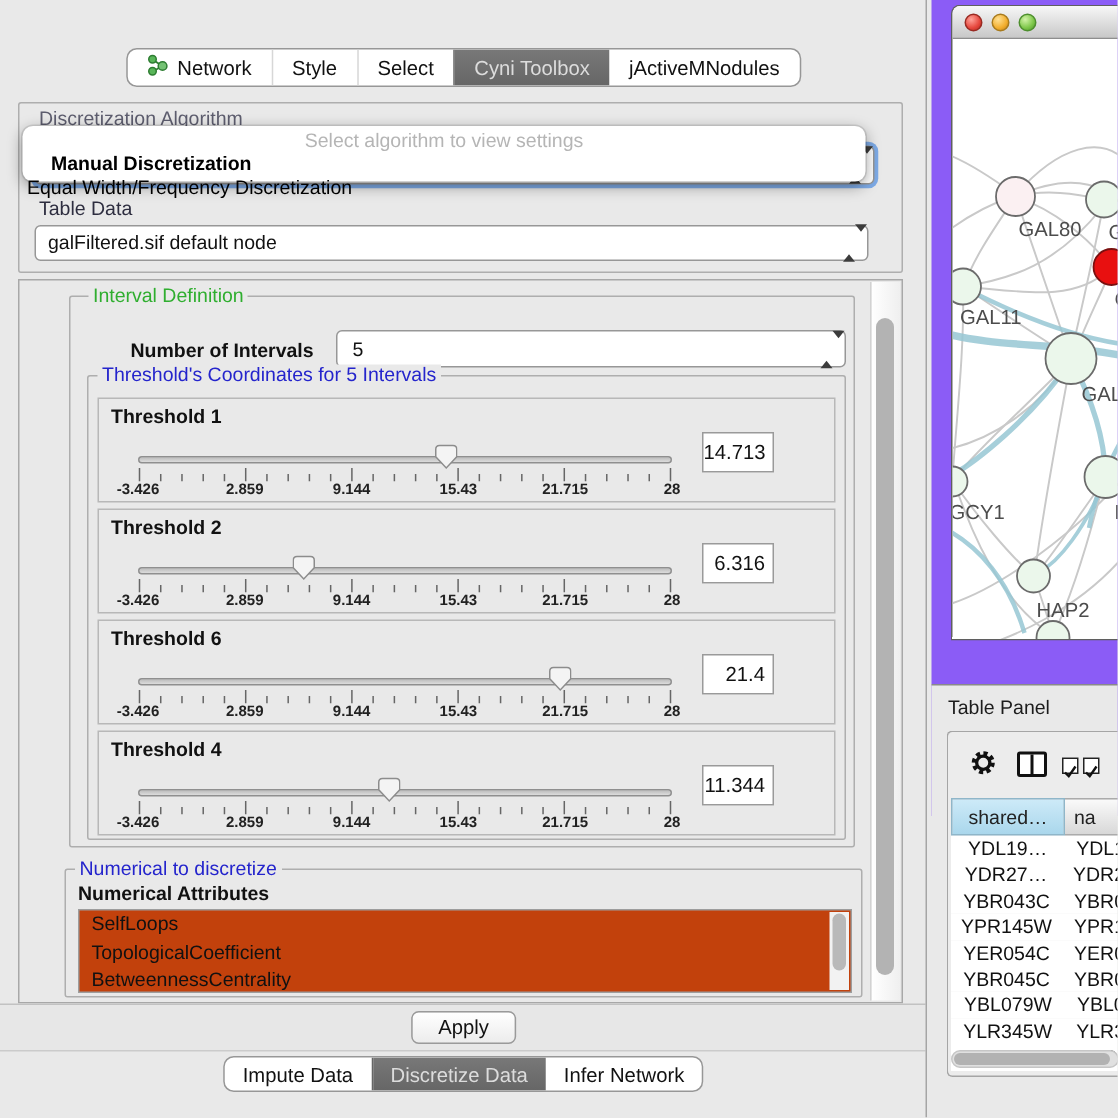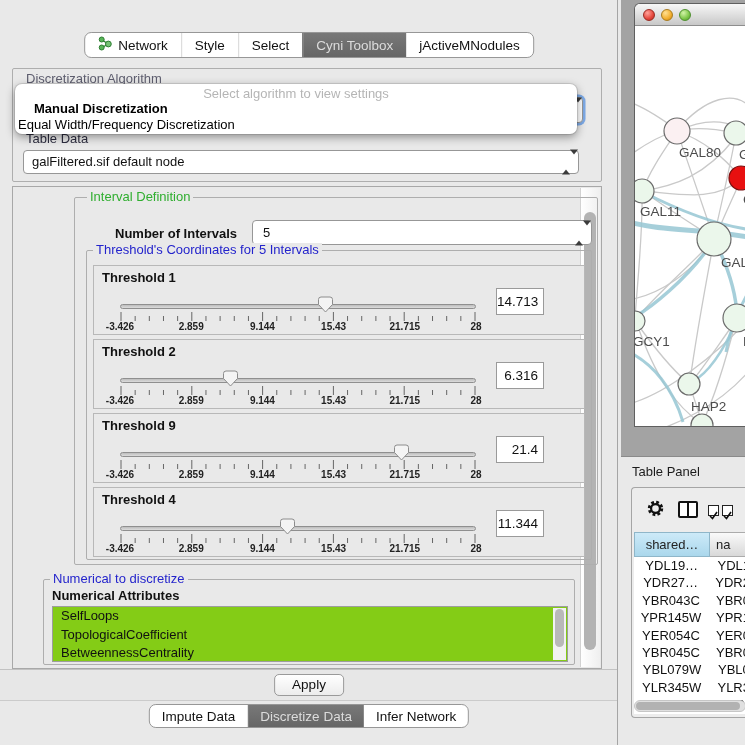--- a/index.html
+++ b/index.html
@@ -26,21 +26,21 @@
   .gb-label { position:absolute; font-size:13px; background:#e9e9e9; padding:0 3px; line-height:14px; }
   .lab-dark { color:#5d5d6e; } .lab-green { color:#2fae2f; } .lab-blue { color:#2424cc; } .lab-navy { color:#2e2e40; }
 
   .combo { position:absolute; background:#fff; border:1px solid #979797; border-radius:4px; font-size:13px; color:#111; }
   .combo .cv { position:absolute; left:8px; top:0; line-height:22px; }
   .spin { position:absolute; right:7px; top:50%; transform:translateY(-50%); width:9px; }
   .spin .up { width:0; height:0; border-left:4.5px solid transparent; border-right:4.5px solid transparent; border-bottom:5px solid #3c3c3c; margin-bottom:2px; }
   .spin .dn { width:0; height:0; border-left:4.5px solid transparent; border-right:4.5px solid transparent; border-top:5px solid #3c3c3c; }
   .focus-ring { box-shadow:0 0 0 2.5px rgba(88,148,228,.75); }
 
-  .popup { position:absolute; left:15px; top:84px; width:562px; height:50px; background:#fff; z-index:20;
+  .popup { position:absolute; left:15px; top:84px; width:562px; height:37px; background:#fff; z-index:20;
     border-radius:7px; box-shadow:0 3px 10px rgba(0,0,0,.40), 0 0 0 1px rgba(0,0,0,.10); }
   .popup .hint { position:absolute; top:2px; left:0; width:100%; text-align:center; font-size:13px; color:#b5b5b5; }
   .popup .opt { position:absolute; left:3px; font-size:13px; color:#000; line-height:16px; }
   .popup .opt.b { font-weight:bold;margin-left:16px; }
 
   #main-panel { position:absolute; left:12px; top:186px; width:590px; height:483px; border:1px solid #a8a8a8; background:#e9e9e9; }
   .vscroll { position:absolute; right:1px; top:1px; bottom:1px; width:20px;
     background:linear-gradient(to right,#ffffff,#efefef); border-left:1px solid #d2d2d2; }
   .vthumb { position:absolute; left:3px; width:12px; background:#b3b3b3; border-radius:6px; }
 
@@ -51,35 +51,35 @@
   .slider { position:absolute; left:26px; top:28px; width:356px; height:40px; }
   .track { position:absolute; left:0; top:10px; width:356px; height:5px; border:1px solid #8f8f8f; border-radius:3px;
     background:linear-gradient(#bdbdbd,#dcdcdc); }
   .thumb { position:absolute; top:2px; margin-left:-7.5px; }
   .ticks { position:absolute; left:0; top:18px; width:356px; height:9px; }
   .slabels { position:absolute; left:0; top:27px; width:356px; height:12px; }
   .slabel { position:absolute; transform:translateX(-50%); font-size:10px; font-weight:bold; color:#222; white-space:nowrap; }
   .valbox { position:absolute; left:402px; top:22px; width:48px; height:27px; background:#fff; border:1px solid #9a9a9a;
     font-size:13.5px; color:#111; text-align:right; padding-right:5px; line-height:25px; }
 
-  .listbox { position:absolute; background:#84cc16; border:1px solid #9d9d9d; overflow:hidden; }
+  .listbox { position:absolute; background:#c2410c; border:1px solid #9d9d9d; overflow:hidden; }
   .litem { font-size:13px; color:#111; line-height:18.5px; padding-left:8px; white-space:nowrap; }
   .list-vs { position:absolute; right:1px; top:1px; width:13px; bottom:1px; background:#f2f2f2; }
   .list-vt { position:absolute; left:2px; top:1px; width:9px; height:38px; background:#b9b9b9; border-radius:5px; }
 
   .apply-strip { position:absolute; left:0; top:669px; width:618px; height:31px; background:#e7e7e7; border-top:1px solid #c2c2c2; }
   .btn { position:absolute; left:50%; transform:translateX(-50%); top:4px; height:22px; padding:0 17px;
     background:linear-gradient(#ffffff,#ececec); border:1px solid #9a9a9a; border-radius:5px; font-size:13.5px; color:#111; line-height:20px; }
   .bottom-strip { position:absolute; left:0; top:700px; width:618px; height:45px; background:#e9e9e9; border-top:1px solid #cbcbcb; }
   .bottom-strip .tabbar { top:3px; height:24px; }
   .bottom-strip .tab { font-size:13.5px; padding:0 12px; }
 
   
   #right-side { position:absolute; left:617px; top:0; width:128px; height:745px; background:#e9e9e9; border-left:1px solid #a5a5a5; }
-  #desktop { position:absolute; left:3px; top:0; width:125px; height:544px; background:#a3a3a3; }
+  #desktop { position:absolute; left:3px; top:0; width:125px; height:544px; background:#8b5cf6; }
   #net-window { position:absolute; left:13px; top:3px; width:112px; height:424px; background:#fff;
     border:1px solid #5f5f5f; border-right:none; border-radius:6px 0 0 0; overflow:hidden; }
   .mac-titlebar { position:absolute; left:0; top:0; width:100%; height:22px;
     background:linear-gradient(#f7f7f7,#c8c8c8); border-bottom:1px solid #8e8e8e; }
   .light { position:absolute; top:5px; width:12px; height:12px; border-radius:50%; }
   .light.red { left:8px;  background:radial-gradient(circle at 35% 30%, #ffa39a, #e5463c 60%, #ad2a22); border:1px solid #992a22; }
   .light.yel { left:26px; background:radial-gradient(circle at 35% 30%, #ffe093, #f2ae2e 60%, #c07c16); border:1px solid #a87b1e; }
   .light.grn { left:44px; background:radial-gradient(circle at 35% 30%, #d2f3a8, #7cc648 60%, #4e8f2e); border:1px solid #4e8f2e; }
   #net-svg { position:absolute; left:0; top:22px; }
 
@@ -153,21 +153,21 @@
       <div class="hint">Select algorithm to view settings</div>
       <div class="opt b" style="top:17px;">Manual Discretization</div>
       <div class="opt" style="top:33px;">Equal Width/Frequency Discretization</div>
     </div>
 
     <div id="main-panel">
       <div class="vscroll">
         <div class="vthumb" style="top:24px; height:438px;"></div>
       </div>
 
-      <div class="groupbox" style="left:33px; top:10px; width:524px; height:368px;margin-left:28px;">
+      <div class="groupbox" style="left:33px; top:10px; width:524px; height:368px;">
         <span class="gb-label lab-green" style="left:12px; top:-8px;">Interval Definition</span>
 
         <span class="nrow-label" style="left:40px; top:28px;">Number of Intervals</span>
         <div class="combo" style="left:177px; top:22px; width:340px; height:25px;">
           <span class="cv" style="line-height:23px; left:10px;">5</span>
           <span class="spin"><span class="up"></span><span class="dn"></span></span>
         </div>
 
         <div class="groupbox" style="left:11px; top:52px; width:506px; height:310px;">
           <span class="gb-label lab-blue" style="left:6px; top:-8px;">Threshold's Coordinates for 5 Intervals</span>
@@ -258,21 +258,21 @@
                     <span class="slabel" style="left: 20%;">2.859</span>
                     <span class="slabel" style="left: 40%;">9.144</span>
                     <span class="slabel" style="left: 60%;">15.43</span>
                     <span class="slabel" style="left: 80%;">21.715</span>
                     <span class="slabel" style="left: 100%;">28</span>
                   </div>
                 </div>
                 <div class="valbox">6.316</div>
               </div>
               <div class="tpanel" style="top: 162px;">
-                <div class="tl">Threshold 9</div>
+                <div class="tl">Threshold 6</div>
                 <div class="slider">
                   <div class="track"></div>
                   <div class="thumb" style="left: 78.9983%;"><svg width="15" height="17" viewBox="0 0 15 17">
                       <path d="M3,1 H12 Q14.5,1 14.5,3.5 V8.5 L7.5,16 L0.5,8.5 V3.5 Q0.5,1 3,1 Z" fill="#f4f4f4" stroke="#8c8c8c" stroke-width="1"></path>
                     </svg></div>
                   <svg class="ticks" width="356" height="9" viewBox="0 0 356 9">
                     <line x1="1" y1="0" x2="1" y2="9" stroke="#666" stroke-width="1"></line>
                     <line x1="15.16" y1="4" x2="15.16" y2="9" stroke="#666" stroke-width="1"></line>
                     <line x1="29.32" y1="4" x2="29.32" y2="9" stroke="#666" stroke-width="1"></line>
                     <line x1="43.480000000000004" y1="4" x2="43.480000000000004" y2="9" stroke="#666" stroke-width="1"></line>

